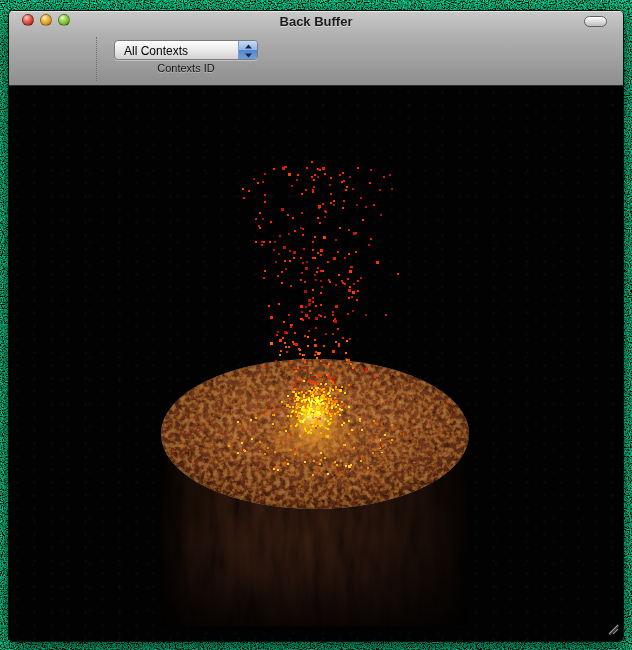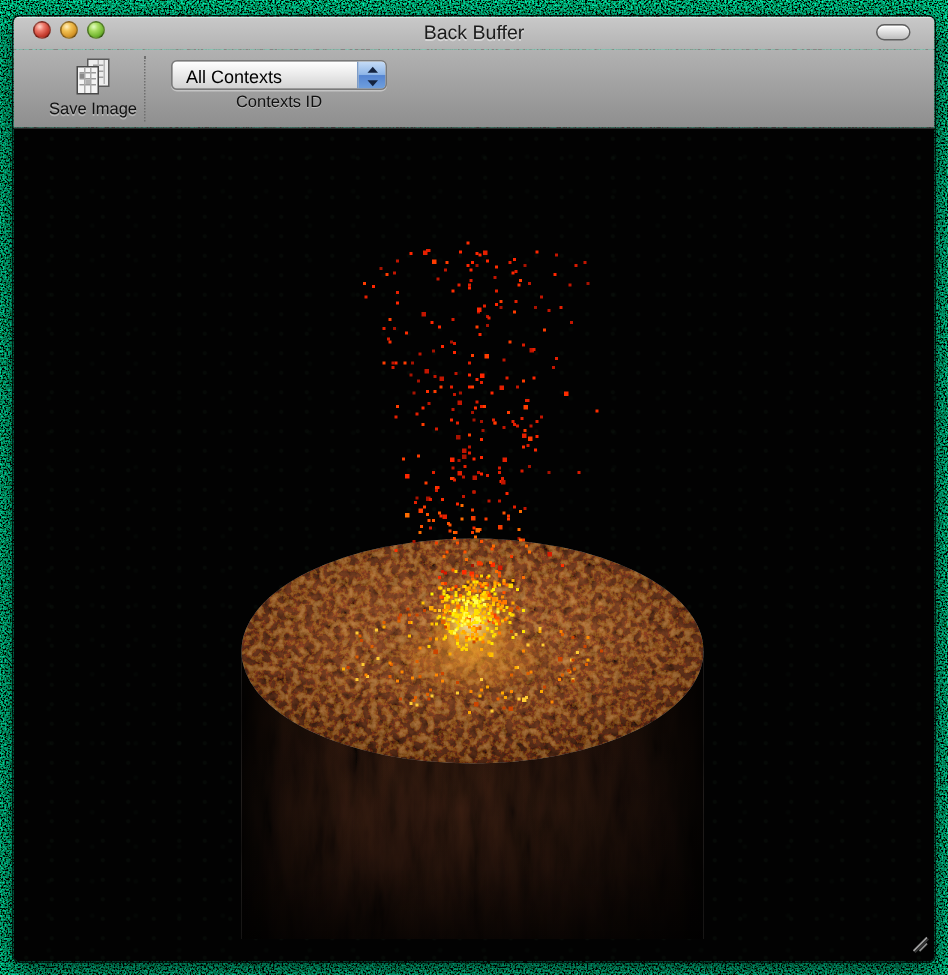--- a/index.html
+++ b/index.html
@@ -16,21 +16,21 @@
     box-shadow:0 6px 20px rgba(0,0,0,0.65);
     box-sizing:border-box;
   }
   .titlebar{
     position:relative;height:22px;
     background:linear-gradient(#c9c9c9,#b3b3b3);
     box-shadow:inset 0 1px 0 rgba(255,255,255,0.55);
   }
   .title{
     position:absolute;left:0;right:0;top:3px;text-align:center;
-    font-size:13px;font-weight:400;color:#1c1c1c;
+    font-size:13px;font-weight:700;color:#1c1c1c;
     text-shadow:0 1px 0 rgba(255,255,255,0.45);
   }
   .light{position:absolute;top:3px;width:12px;height:12px;border-radius:50%;
     border:1px solid rgba(0,0,0,0.35);box-sizing:border-box;}
   .light.red{left:13px;background:radial-gradient(circle at 35% 28%,#ffd9ce 0%,#ee796a 30%,#c53c2e 65%,#8c1d12 100%);}
   .light.yellow{left:31px;background:radial-gradient(circle at 35% 28%,#fff3c8 0%,#f2c153 30%,#d8992a 65%,#8f5c14 100%);}
   .light.green{left:49px;background:radial-gradient(circle at 35% 28%,#e6ffc8 0%,#a8dc62 30%,#74b832 65%,#39700f 100%);}
   .pill{
     position:absolute;right:16px;top:5px;width:23px;height:11px;border-radius:6px;
     background:linear-gradient(#fdfdfd,#bdbdbd);
@@ -100,35 +100,20 @@
 
   <div class="titlebar">
     <div class="light red"></div>
     <div class="light yellow"></div>
     <div class="light green"></div>
     <div class="title">Back Buffer</div>
     <div class="pill"></div>
   </div>
 
   <div class="toolbar">
-    <div class="tb-item tb-save">
-      <div class="icon-wrap">
-        <svg width="26" height="26" viewBox="0 0 26 26">
-          <rect x="9.5" y="1.5" width="14" height="18" fill="#ededed" stroke="#5a5a5a"></rect>
-          <path d="M13 5.5h7M13 9.5h7M13 13.5h7" stroke="#a0a0a0" stroke-width="1"></path>
-          <path d="M16.5 2v16M20.5 2v16" stroke="#b5b5b5" stroke-width="1"></path>
-          <rect x="2.5" y="6.5" width="14" height="18" fill="#f4f4f4" stroke="#4a4a4a"></rect>
-          <path d="M4 10.5h11M4 14.5h11M4 18.5h11" stroke="#9a9a9a" stroke-width="1"></path>
-          <path d="M7.5 7v17M11.5 7v17" stroke="#ababab" stroke-width="1"></path>
-          <rect x="4" y="11" width="3" height="3" fill="#8a8a8a"></rect>
-          <rect x="8" y="15" width="3" height="3" fill="#b0b0b0"></rect>
-        </svg>
-      </div>
-      <div class="tb-label">Save Image</div>
-    </div>
 
     <div class="tb-sep"></div>
 
     <div class="tb-item tb-context">
       <div class="popup">
         <span class="popup-text">All Contexts</span>
         <span class="popup-cap">
           <svg width="13" height="16" viewBox="0 0 13 16">
             <path d="M6.5 1.5 L10 5.5 L3 5.5 Z" fill="#14233f"></path>
             <path d="M6.5 14.5 L10 10.5 L3 10.5 Z" fill="#14233f"></path>

